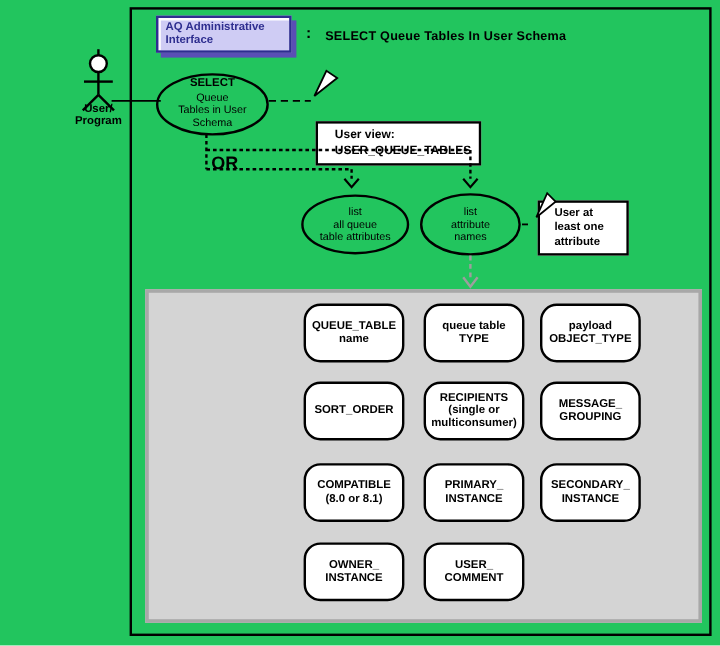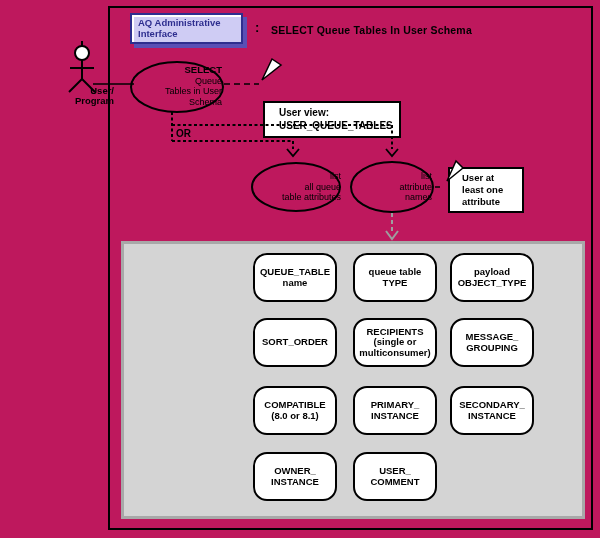--- a/index.html
+++ b/index.html
@@ -1,42 +1,42 @@
 <!DOCTYPE html>
 <html><head>
 <meta charset="utf-8">
 <style>
   html,body{margin:0;padding:0;background:#fff;}
   #canvas{
-    position:relative;width:600px;height:538px;background:#be185d;overflow:hidden;
+    position:relative;width:600px;height:538px;background:#22c55e;overflow:hidden;
     font-family:"Liberation Sans","DejaVu Sans",sans-serif;color:#000;
   }
   .abs{position:absolute;}
   .pre{white-space:pre-line;}
-  .ctr{text-align:right;}
+  .ctr{text-align:center;}
 
   #diagram-border{
     left:108px;top:6px;width:485px;height:524px;
     border:2px solid #000;box-sizing:border-box;
   }
   #module-badge{
     left:130px;top:13px;width:113px;height:31px;box-sizing:border-box;
     background:#cfccf4;border:2px solid #2e2e8f;
     box-shadow:4px 4px 0 #5a4fb5, inset 2px 2px 0 #ffffff;
     padding:2px 0 0 6px;
     font-size:9.5px;font-weight:bold;line-height:11px;color:#2e2e8f;
   }
   #title-colon{left:255px;top:20px;font-size:13px;font-weight:bold;}
   #page-title{left:271px;top:24px;font-size:10.5px;font-weight:bold;letter-spacing:.2px;}
 
   #actor-label{left:50px;top:86px;width:64px;font-size:9.5px;line-height:10px;font-weight:bold;}
 
   #usecase-main-label{left:132px;top:65px;width:90px;font-size:9px;line-height:10.5px;}
   #usecase-main-label .kw{display:block;font-weight:bold;font-size:9.5px;}
-  #or-label{left:176px;top:128px;font-size:10px;font-weight:bold;}
+  #or-label{left:176px;top:128px;font-size:15px;font-weight:bold;}
   #usecase-listall-label{left:251px;top:171px;width:90px;font-size:9px;line-height:10.5px;}
   #usecase-listnames-label{left:352px;top:171px;width:80px;font-size:9px;line-height:10.5px;}
 
   .note{
     background:#fff;border:2px solid #000;box-sizing:border-box;
     font-weight:bold;
   }
   #note-user-view{left:263px;top:64px;width:138px;height:37px;
     padding:3px 0 0 14px;font-size:10px;line-height:13px;margin-top:37px;}
   #note-constraint{left:448px;top:167px;width:76px;height:46px;

